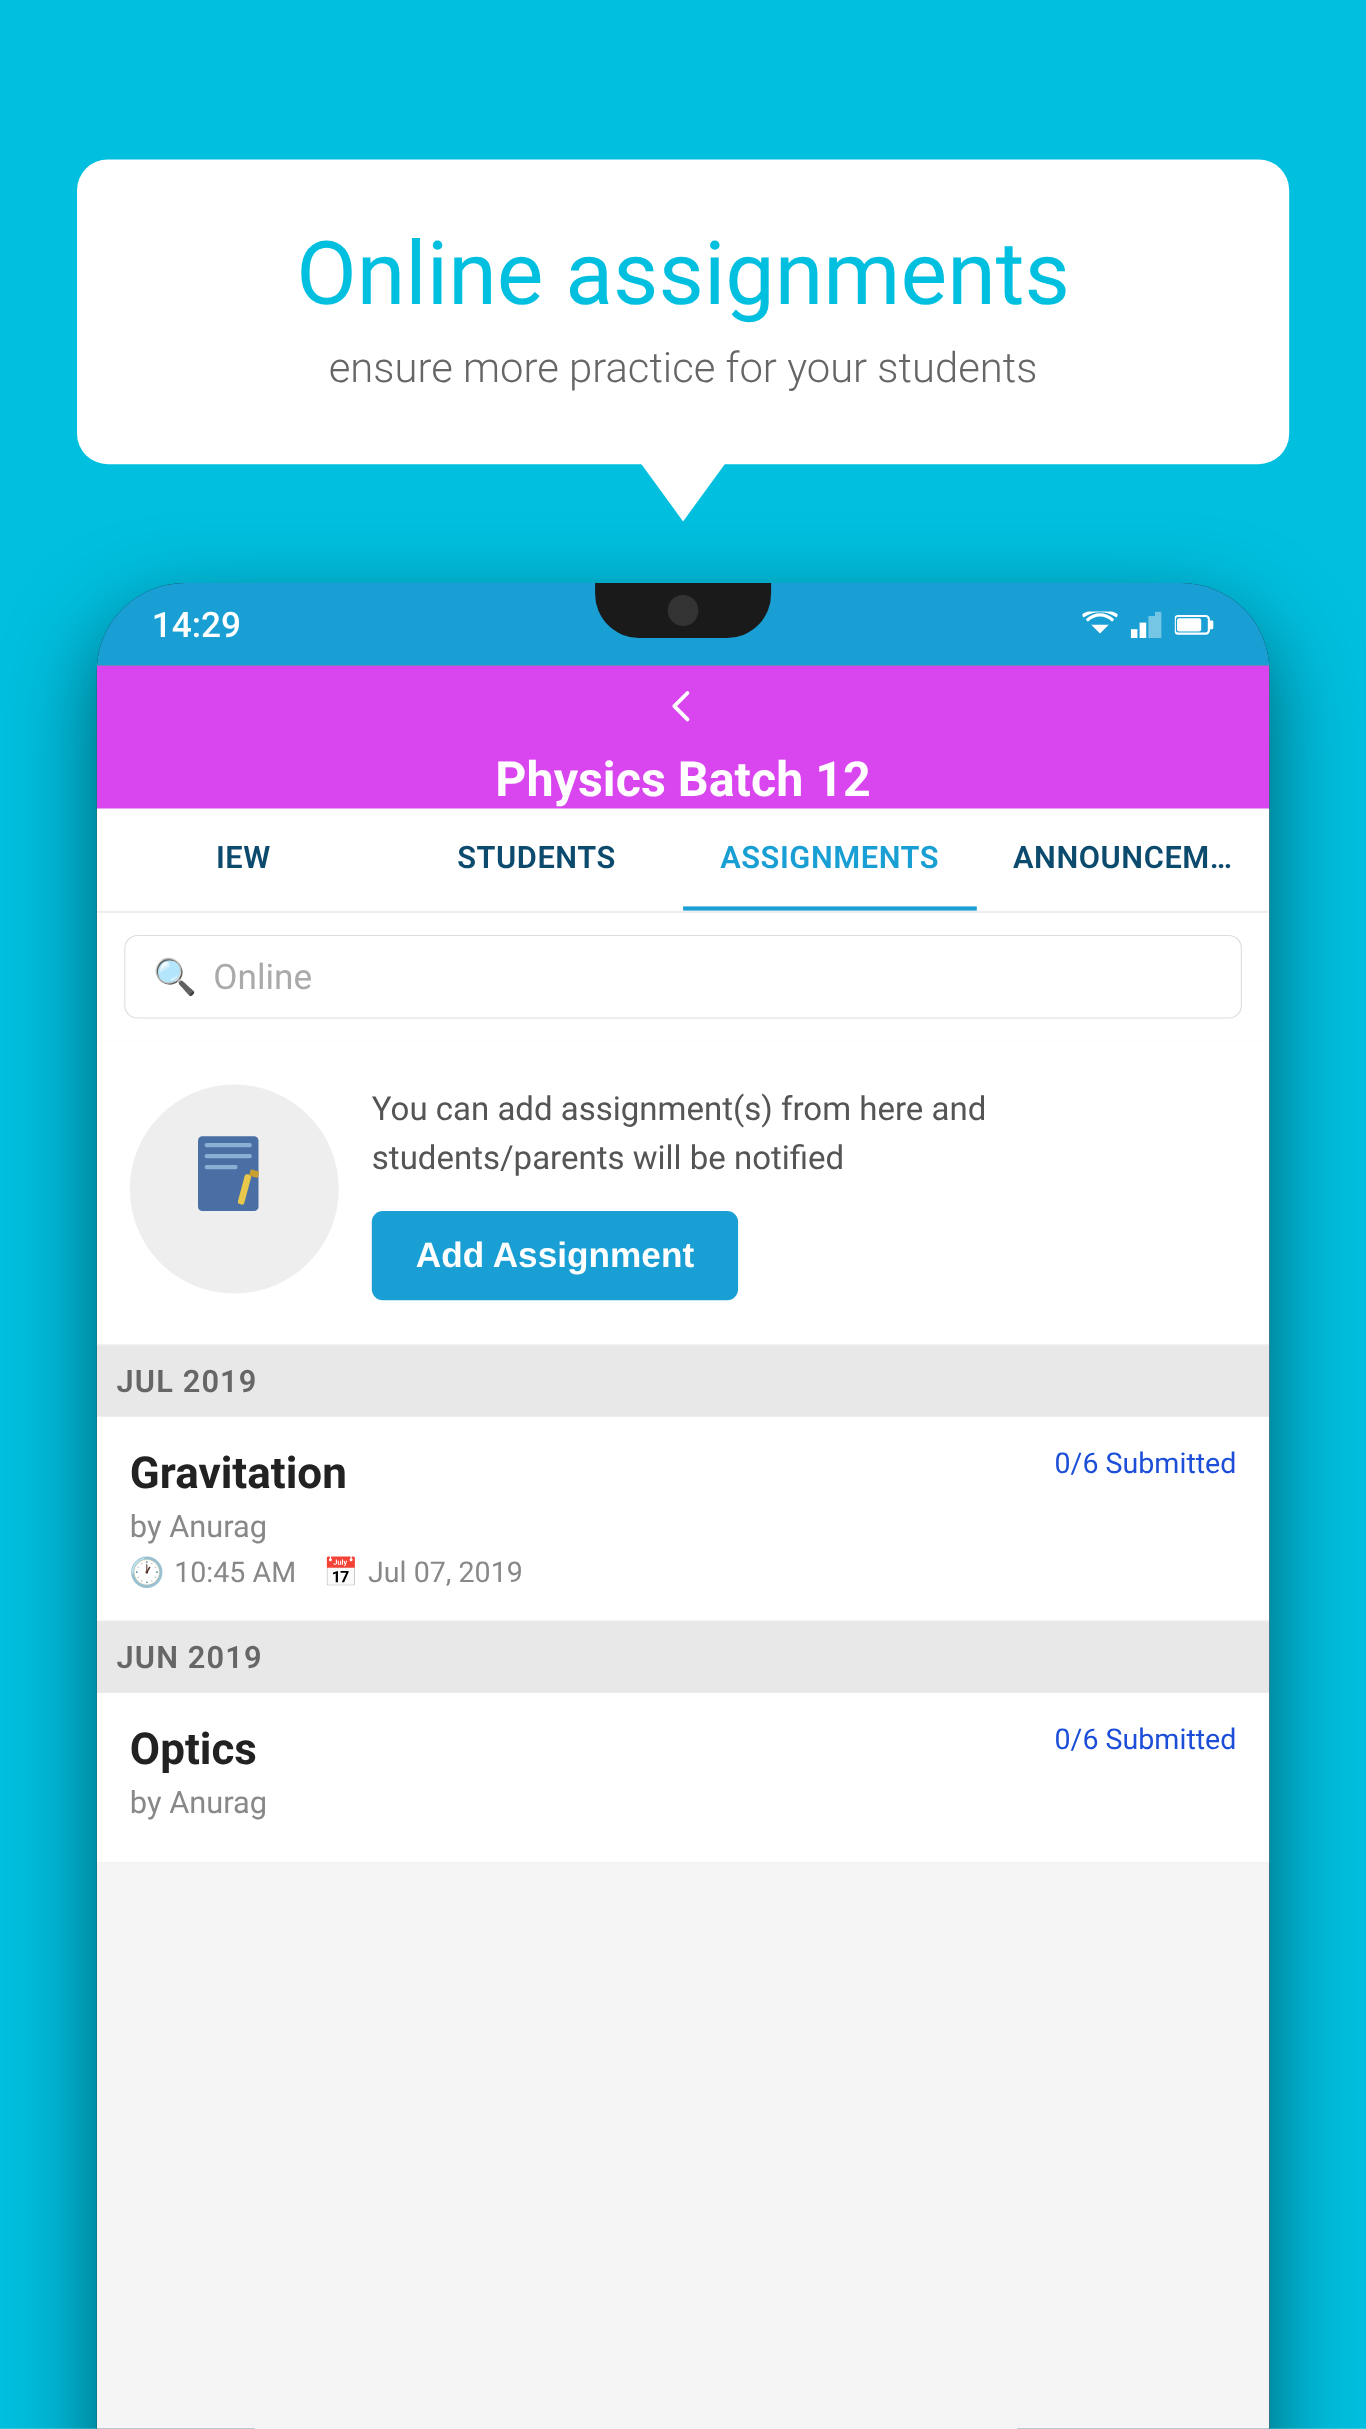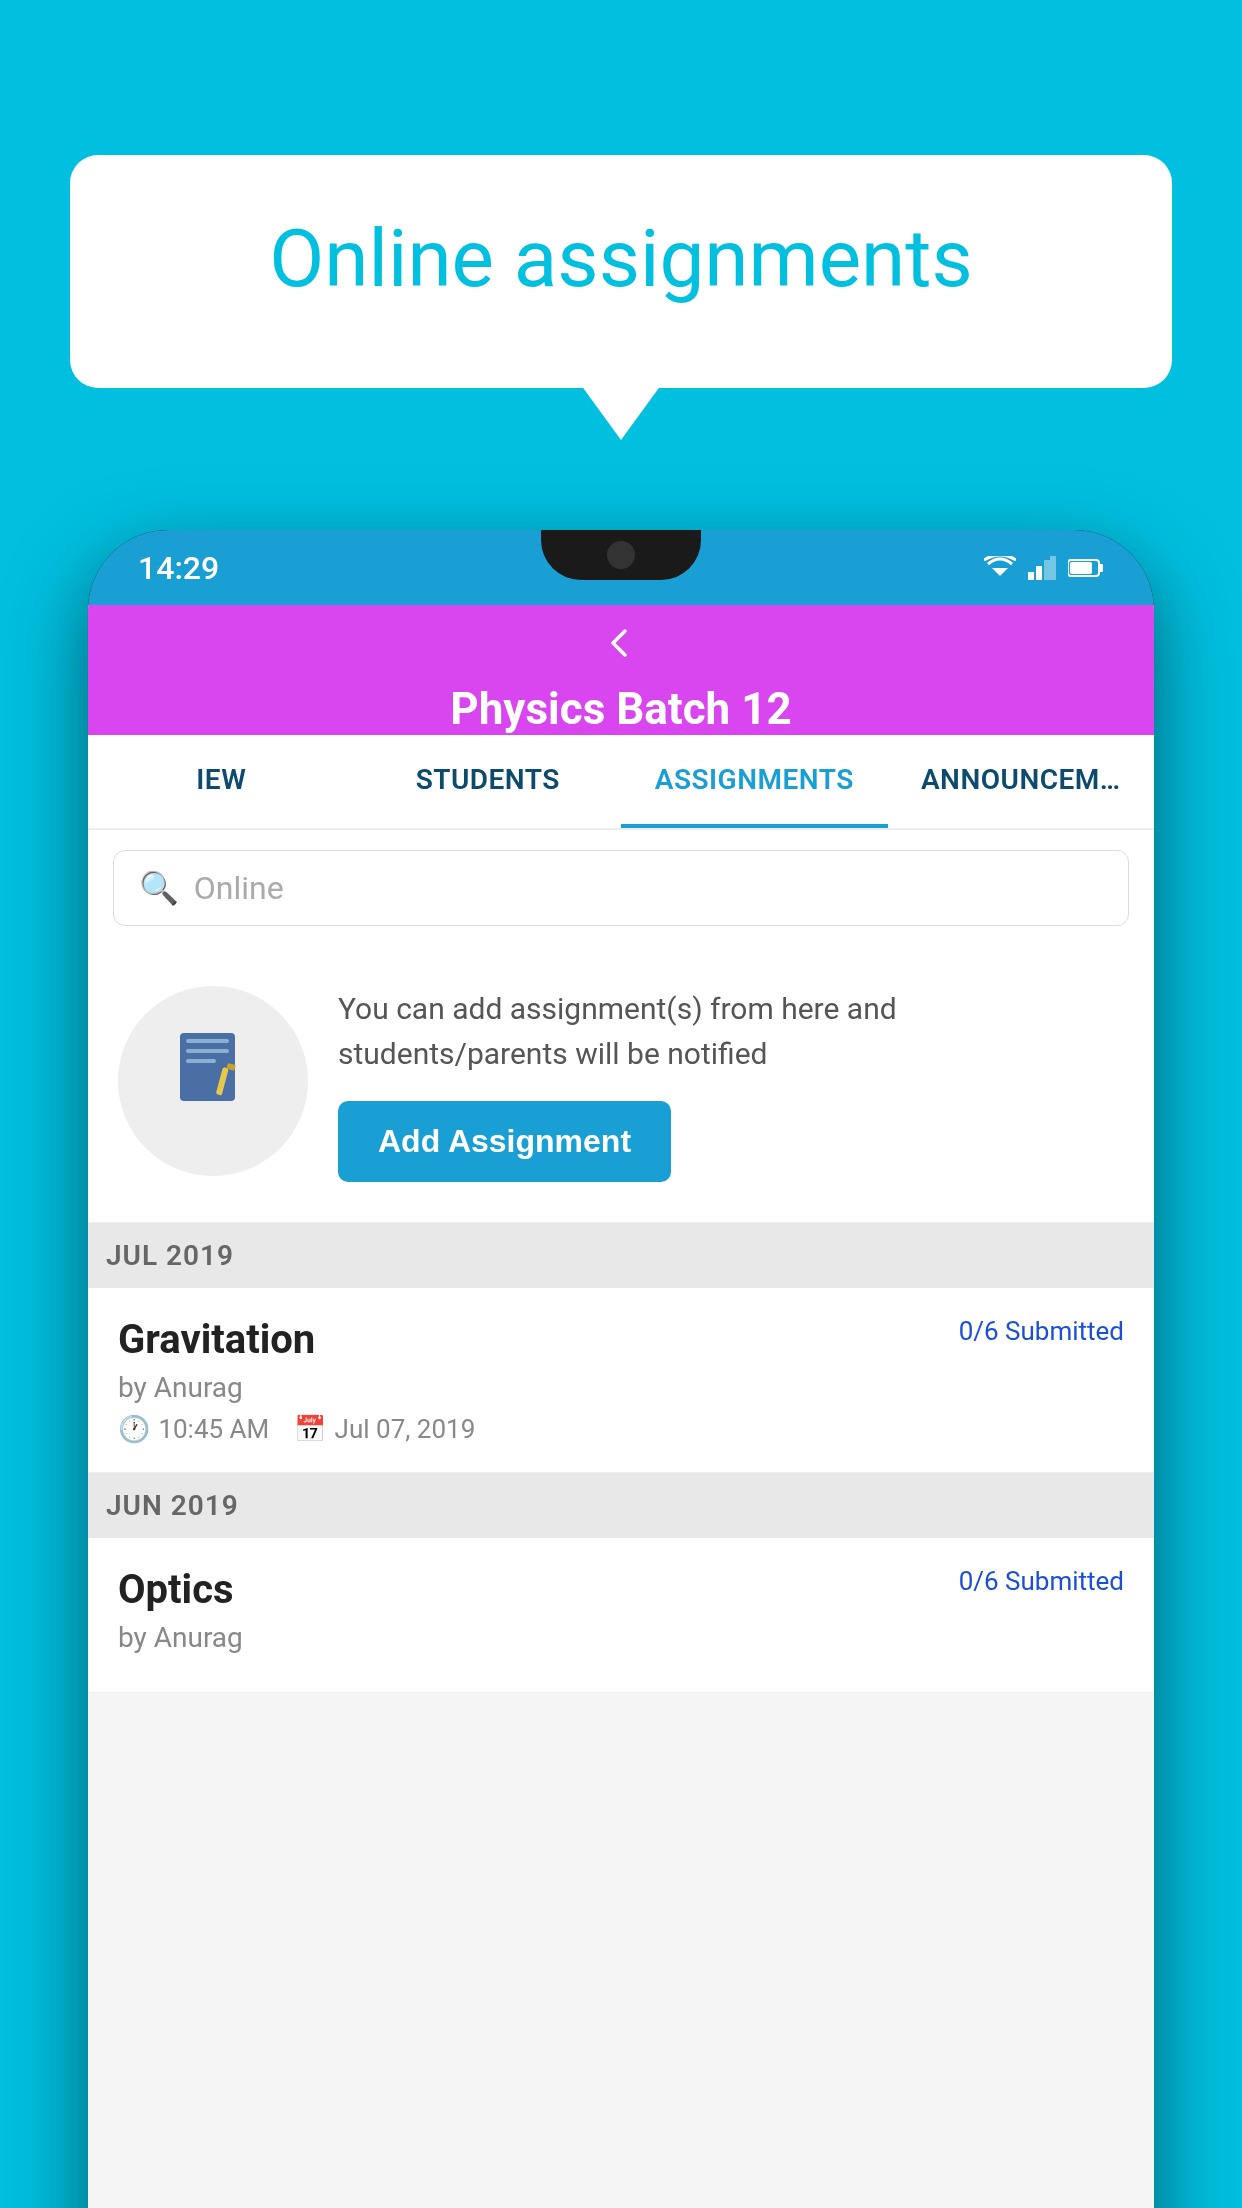--- a/index.html
+++ b/index.html
@@ -9,21 +9,21 @@
       height: 2208px;
       background-color: #00BFDF;
       font-family: 'Roboto', Arial, sans-serif;
       overflow: hidden;
       position: relative;
     }
 
     
     .speech-bubble-container {
       position: absolute;
-      top: 155px;
+      top: 145px;
       left: 70px;
       right: 70px;
     }
 
     .speech-bubble {
       background: white;
       border-radius: 28px;
       padding: 60px 70px 65px;
       position: relative;
     }
@@ -334,20 +334,21 @@
       border-radius: 0 0 70px 70px;
       overflow: hidden;
     }
   </style>
 </head>
 <body>
 
 <div class="speech-bubble-container">
   <div class="speech-bubble">
     <div class="bubble-title">Online assignments</div>
+    <div class="bubble-subtitle">ensure more practice for your students</div>
   </div>
 </div>
 
 <div class="phone-container">
   <div class="phone-frame">
 
     <div class="phone-status-bar">
       <span class="status-time">14:29</span>
       <div class="notch">
         <div class="notch-camera"></div>

